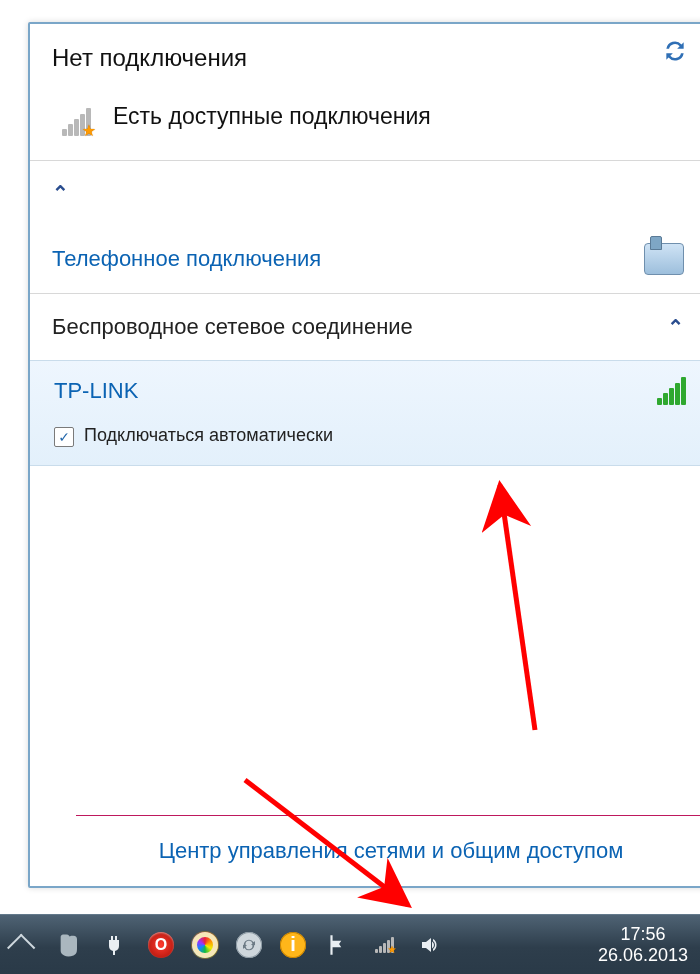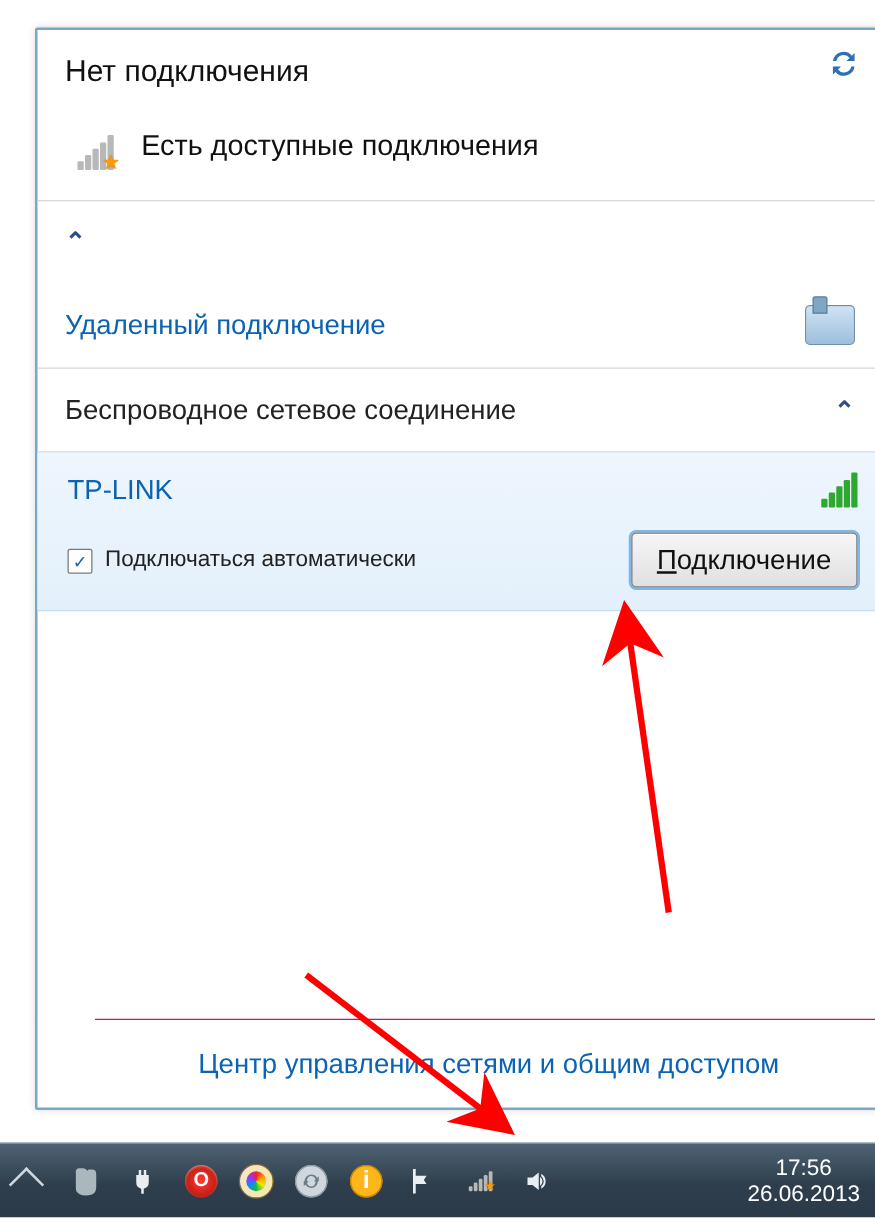--- a/index.html
+++ b/index.html
@@ -123,21 +123,21 @@
     <div class="status-text">Есть доступные подключения</div>
   </div>
 
   <div class="divider"></div>
 
   <div class="section-header">
     <div class="chevron">⌃</div>
   </div>
 
   <div class="item-row">
-    <div class="section-title link">Удаленный подключение</div>
+    <div class="section-title link">Телефонное подключения</div>
     <div class="phone-icon"></div>
   </div>
 
   <div class="divider"></div>
 
   <div class="section-header">
     <div class="section-title">Беспроводное сетевое соединение</div>
     <div class="chevron">⌃</div>
   </div>
 
@@ -150,21 +150,20 @@
           <i></i>
           <i></i>
           <i></i>
       </div>
     </div>
     <div class="wifi-action-row">
       <div class="check-wrap">
         <div class="checkbox">✓</div>
         <div class="check-label">Подключаться автоматически</div>
       </div>
-      <button class="connect-btn"><span>П</span><b style="font-weight:normal">одключение</b></button>
     </div>
   </div>
 
   <div class="spacer"></div>
 
   <div class="footer-link">Центр управления сетями и общим доступом</div>
 </div>
 
 <svg class="arrow-svg" style="left:0;top:0;width:700px;height:974px" viewBox="0 0 700 974">
   <defs>

